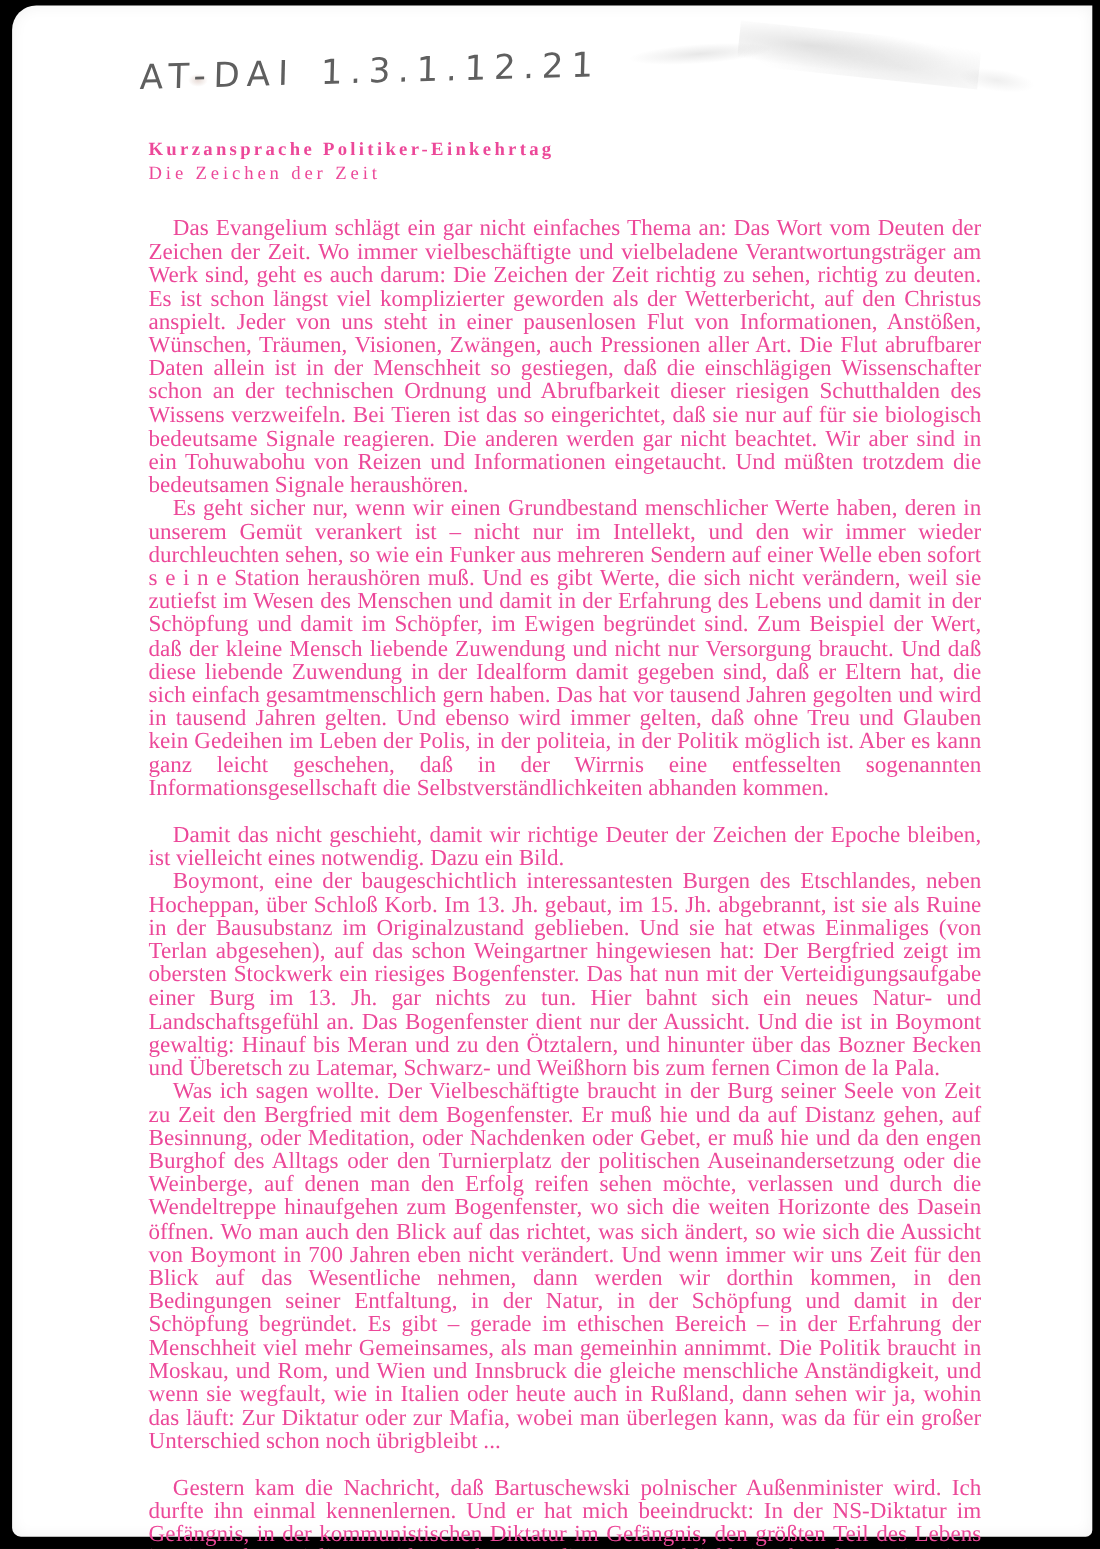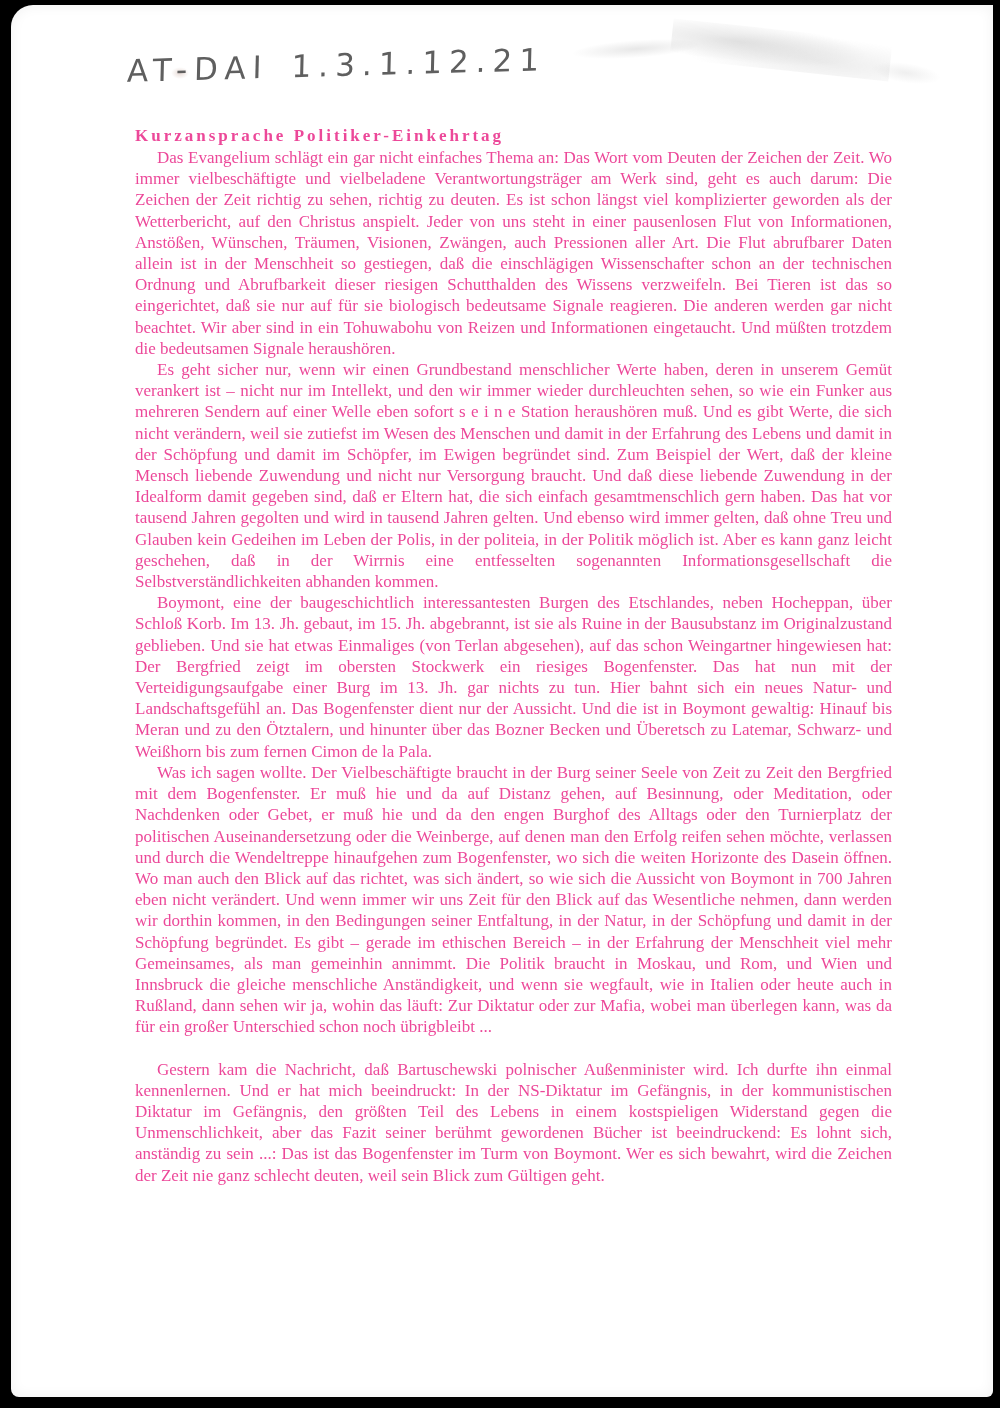--- a/index.html
+++ b/index.html
@@ -92,21 +92,21 @@
   }
   .doc-heading {
     font-size: 17px;
     letter-spacing: 3.5px;
     line-height: 22px;
     margin-bottom: 28px;
     white-space: nowrap;
   }
   .doc-body p {
     margin: 0;
-    font-size: 17px;
+    font-size: 21px;
     line-height: 21.2px;
     text-align: justify;
     text-indent: 22px;
     hyphens: none;
   }
   .doc-body p.spaced {
     margin-top: 21px;
   }
 </style>
 </head>
@@ -116,22 +116,24 @@
   <div class="paper">
     <div class="smudge s1"></div>
     <div class="smudge s2"></div>
     <div class="smudge s3"></div>
     <div class="smudge s4"></div>
 
     <div class="annotation">AT-DAI 1.3.1.12.21</div>
 
     <div class="content">
       <div class="doc-title">Kurzansprache Politiker-Einkehrtag</div>
+      <div class="doc-heading">Die Zeichen der Zeit</div>
       <div class="doc-body">
           <p>Das Evangelium schlägt ein gar nicht einfaches Thema an: Das Wort vom Deuten der Zeichen der Zeit. Wo immer vielbeschäftigte und vielbeladene Verantwortungsträger am Werk sind, geht es auch darum: Die Zeichen der Zeit richtig zu sehen, richtig zu deuten. Es ist schon längst viel komplizierter geworden als der Wetterbericht, auf den Christus anspielt. Jeder von uns steht in einer pausenlosen Flut von Informationen, Anstößen, Wünschen, Träumen, Visionen, Zwängen, auch Pressionen aller Art. Die Flut abrufbarer Daten allein ist in der Menschheit so gestiegen, daß die einschlägigen Wissenschafter schon an der technischen Ordnung und Abrufbarkeit dieser riesigen Schutthalden des Wissens verzweifeln. Bei Tieren ist das so eingerichtet, daß sie nur auf für sie biologisch bedeutsame Signale reagieren. Die anderen werden gar nicht beachtet. Wir aber sind in ein Tohuwabohu von Reizen und Informationen eingetaucht. Und müßten trotzdem die bedeutsamen Signale heraushören.</p>
           <p>Es geht sicher nur, wenn wir einen Grundbestand menschlicher Werte haben, deren in unserem Gemüt verankert ist – nicht nur im Intellekt, und den wir immer wieder durchleuchten sehen, so wie ein Funker aus mehreren Sendern auf einer Welle eben sofort s e i n e Station heraushören muß. Und es gibt Werte, die sich nicht verändern, weil sie zutiefst im Wesen des Menschen und damit in der Erfahrung des Lebens und damit in der Schöpfung und damit im Schöpfer, im Ewigen begründet sind. Zum Beispiel der Wert, daß der kleine Mensch liebende Zuwendung und nicht nur Versorgung braucht. Und daß diese liebende Zuwendung in der Idealform damit gegeben sind, daß er Eltern hat, die sich einfach gesamtmenschlich gern haben. Das hat vor tausend Jahren gegolten und wird in tausend Jahren gelten. Und ebenso wird immer gelten, daß ohne Treu und Glauben kein Gedeihen im Leben der Polis, in der politeia, in der Politik möglich ist. Aber es kann ganz leicht geschehen, daß in der Wirrnis eine entfesselten sogenannten Informationsgesellschaft die Selbstverständlichkeiten abhanden kommen.</p>
+          <p class="spaced">Damit das nicht geschieht, damit wir richtige Deuter der Zeichen der Epoche bleiben, ist vielleicht eines notwendig. Dazu ein Bild.</p>
           <p>Boymont, eine der baugeschichtlich interessantesten Burgen des Etschlandes, neben Hocheppan, über Schloß Korb. Im 13. Jh. gebaut, im 15. Jh. abgebrannt, ist sie als Ruine in der Bausubstanz im Originalzustand geblieben. Und sie hat etwas Einmaliges (von Terlan abgesehen), auf das schon Weingartner hingewiesen hat: Der Bergfried zeigt im obersten Stockwerk ein riesiges Bogenfenster. Das hat nun mit der Verteidigungsaufgabe einer Burg im 13. Jh. gar nichts zu tun. Hier bahnt sich ein neues Natur- und Landschaftsgefühl an. Das Bogenfenster dient nur der Aussicht. Und die ist in Boymont gewaltig: Hinauf bis Meran und zu den Ötztalern, und hinunter über das Bozner Becken und Überetsch zu Latemar, Schwarz- und Weißhorn bis zum fernen Cimon de la Pala.</p>
           <p>Was ich sagen wollte. Der Vielbeschäftigte braucht in der Burg seiner Seele von Zeit zu Zeit den Bergfried mit dem Bogenfenster. Er muß hie und da auf Distanz gehen, auf Besinnung, oder Meditation, oder Nachdenken oder Gebet, er muß hie und da den engen Burghof des Alltags oder den Turnierplatz der politischen Auseinandersetzung oder die Weinberge, auf denen man den Erfolg reifen sehen möchte, verlassen und durch die Wendeltreppe hinaufgehen zum Bogenfenster, wo sich die weiten Horizonte des Dasein öffnen. Wo man auch den Blick auf das richtet, was sich ändert, so wie sich die Aussicht von Boymont in 700 Jahren eben nicht verändert. Und wenn immer wir uns Zeit für den Blick auf das Wesentliche nehmen, dann werden wir dorthin kommen, in den Bedingungen seiner Entfaltung, in der Natur, in der Schöpfung und damit in der Schöpfung begründet. Es gibt – gerade im ethischen Bereich – in der Erfahrung der Menschheit viel mehr Gemeinsames, als man gemeinhin annimmt. Die Politik braucht in Moskau, und Rom, und Wien und Innsbruck die gleiche menschliche Anständigkeit, und wenn sie wegfault, wie in Italien oder heute auch in Rußland, dann sehen wir ja, wohin das läuft: Zur Diktatur oder zur Mafia, wobei man überlegen kann, was da für ein großer Unterschied schon noch übrigbleibt ...</p>
           <p class="spaced">Gestern kam die Nachricht, daß Bartuschewski polnischer Außenminister wird. Ich durfte ihn einmal kennenlernen. Und er hat mich beeindruckt: In der NS-Diktatur im Gefängnis, in der kommunistischen Diktatur im Gefängnis, den größten Teil des Lebens in einem kostspieligen Widerstand gegen die Unmenschlichkeit, aber das Fazit seiner berühmt gewordenen Bücher ist beeindruckend: Es lohnt sich, anständig zu sein ...: Das ist das Bogenfenster im Turm von Boymont. Wer es sich bewahrt, wird die Zeichen der Zeit nie ganz schlecht deuten, weil sein Blick zum Gültigen geht.</p>
         </div>
     </div>
   </div>
 </div>
 
 </body></html>

